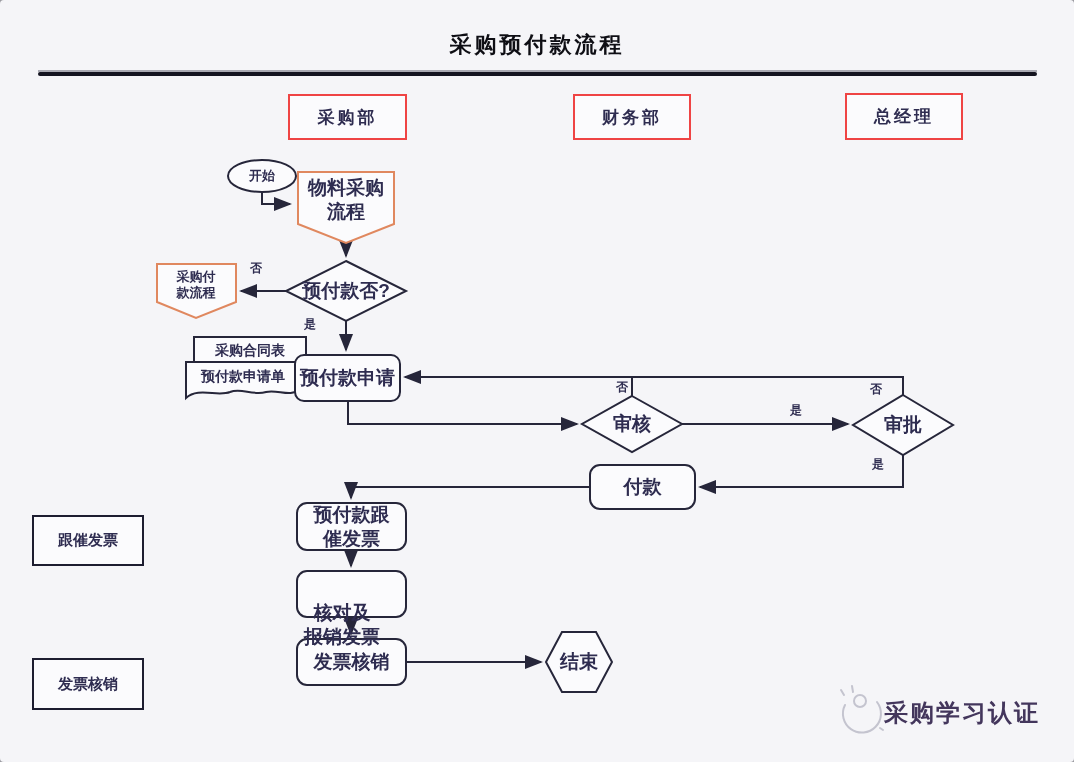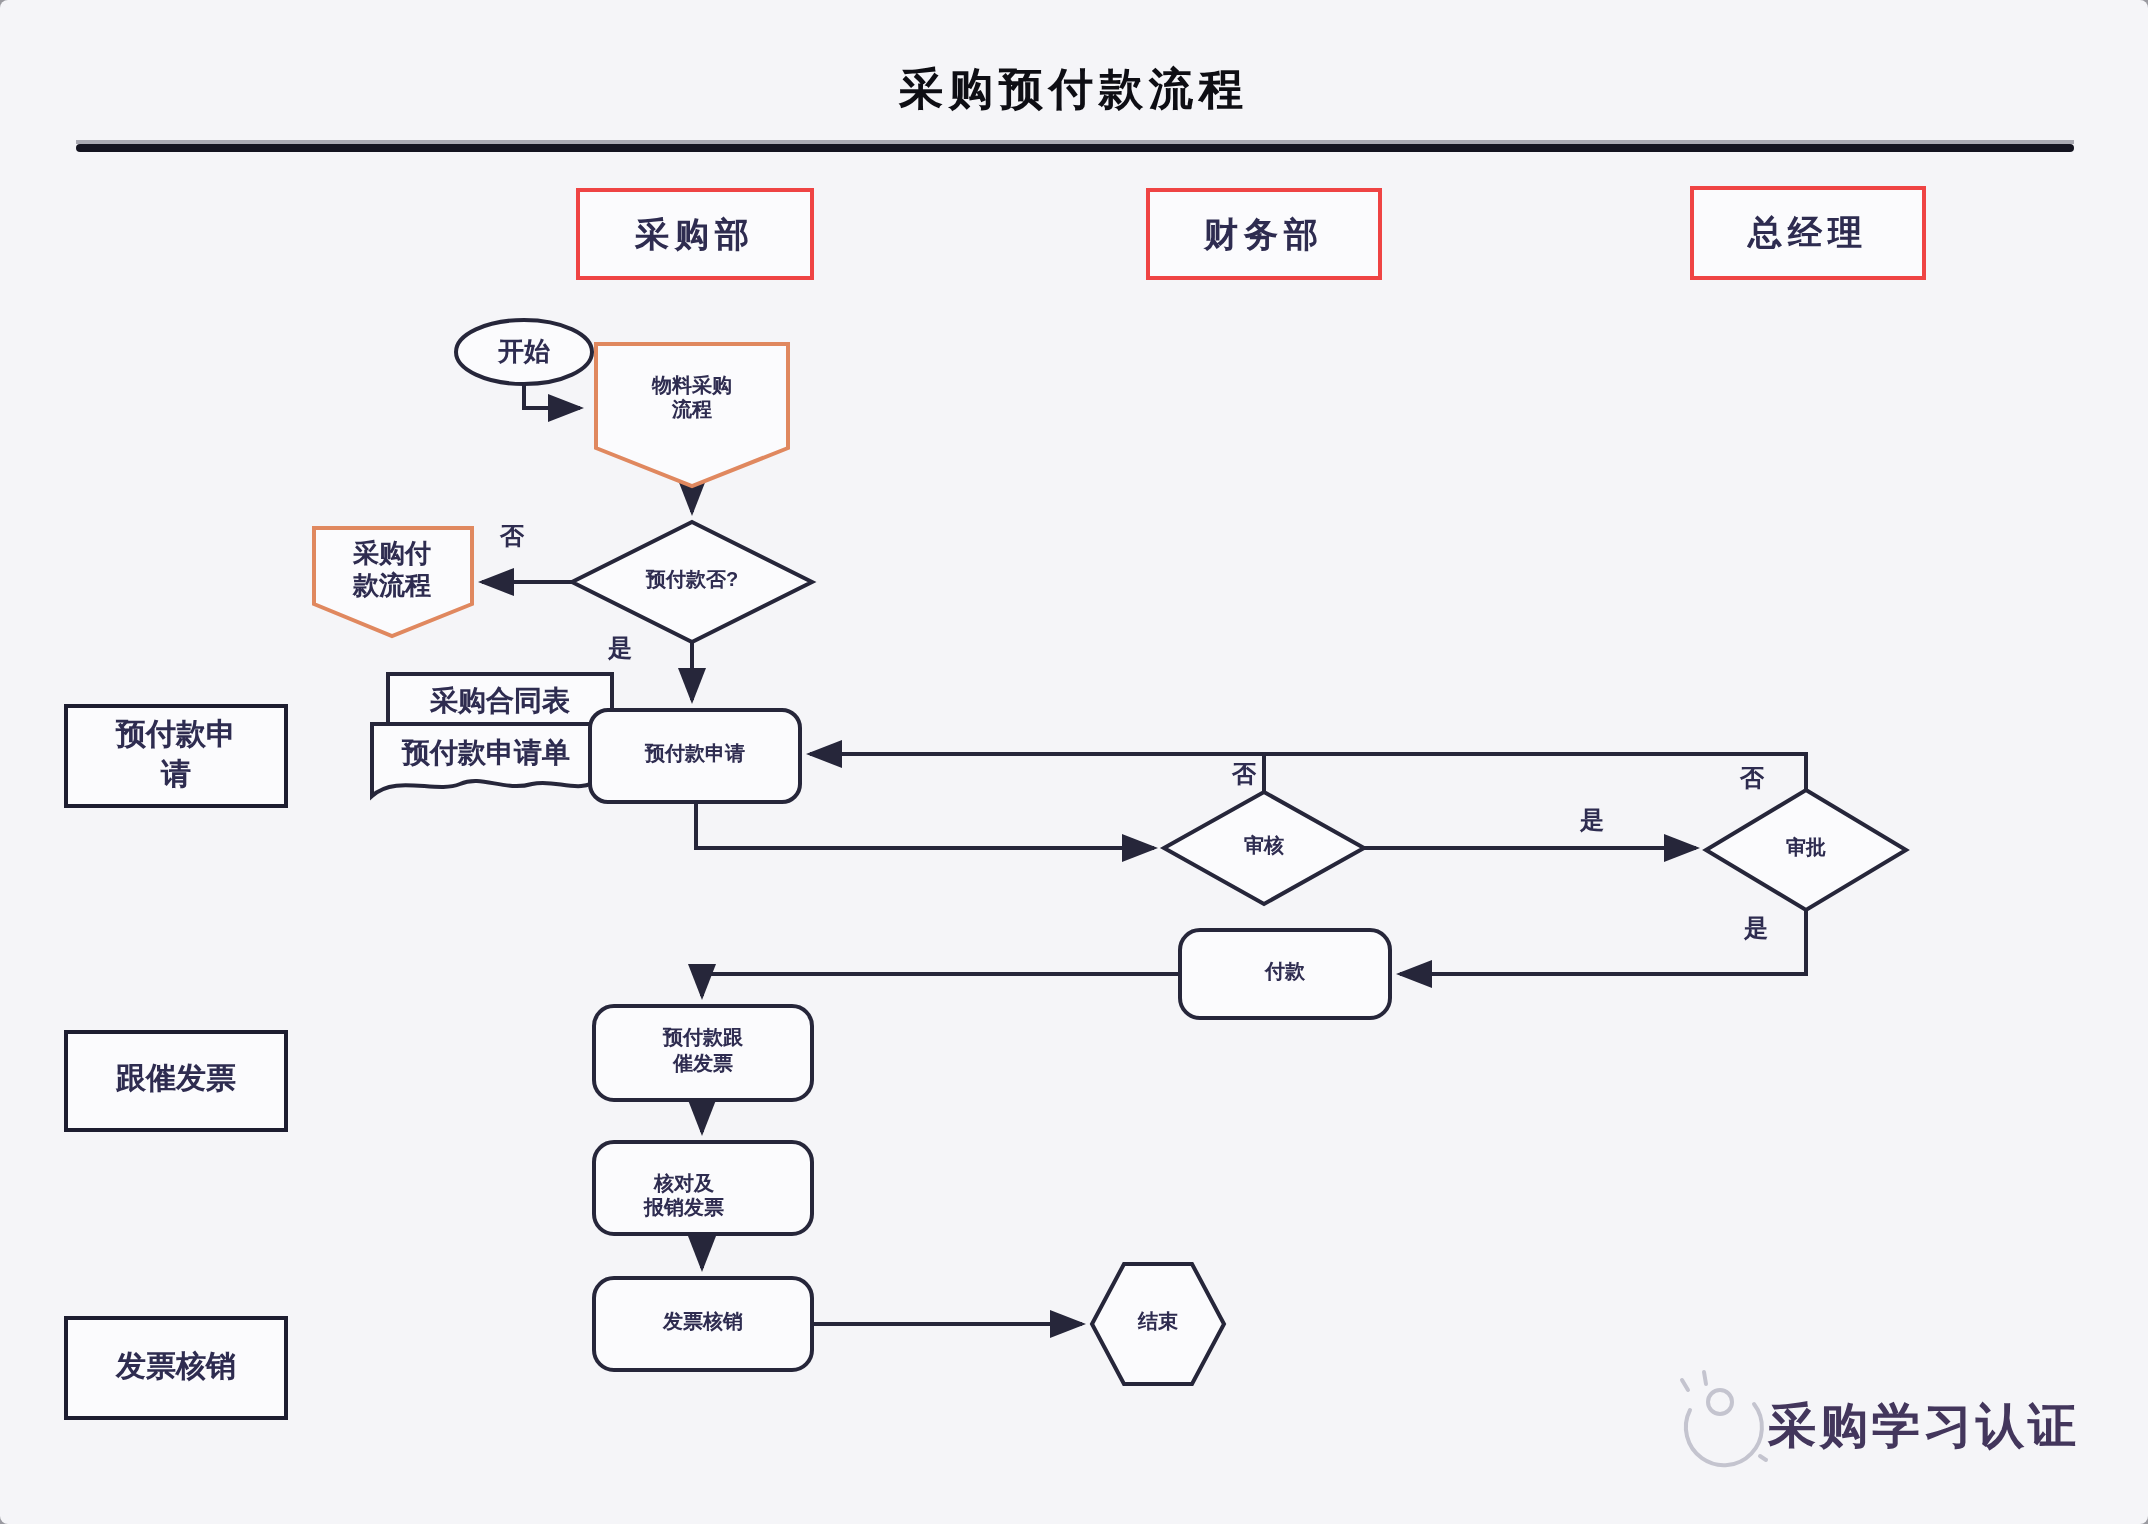--- a/index.html
+++ b/index.html
@@ -1,19 +1,19 @@
 <!DOCTYPE html>
 <html><head>
 <meta charset="utf-8">
 <style>
   html,body{margin:0;padding:0;background:#9a9aa0;font-family:"Liberation Sans",sans-serif;}
   #stage{position:relative;width:1074px;height:762px;background:#f5f5f8;border-radius:4px;overflow:hidden;}
   .abs{position:absolute;}
   .ctr{display:flex;align-items:center;justify-content:center;text-align:center;}
-  .node-label{color:#2e2c50;font-weight:bold;font-size:10px;line-height:1.25;white-space:pre-line;pointer-events:none;}
+  .node-label{color:#2e2c50;font-weight:bold;font-size:19px;line-height:1.25;white-space:pre-line;pointer-events:none;}
   .edge-label{color:#2e2c50;font-weight:bold;font-size:12px;pointer-events:none;}
   .hbox{border:2px solid #ef4444;background:#fbfbfd;color:#2e2c50;font-weight:bold;font-size:17px;letter-spacing:3px;}
   .lanebox{border:2px solid #1d1d30;background:#fbfbfd;color:#2e2c50;font-weight:bold;font-size:15px;line-height:1.35;white-space:pre-line;}
   #title{left:0;top:28px;width:1074px;height:34px;color:#0e0e14;font-weight:bold;font-size:22px;letter-spacing:3px;}
   #divider-top{left:38px;top:70px;width:999px;height:2px;background:#a9a9b2;}
   #divider-bottom{left:38px;top:72px;width:999px;height:4px;background:#141420;border-radius:2px;}
   #diagram-svg{left:0;top:0;}
   #watermark-text{left:884px;top:696px;width:175px;height:34px;color:#43365c;font-weight:bold;font-size:24px;letter-spacing:2px;display:flex;align-items:center;}
   .docline{font-size:14px;}
   .small{font-size:13px;}
@@ -24,22 +24,20 @@
 <div id="stage">
 
   <div id="title" class="abs ctr">采购预付款流程</div>
   <div id="divider-top" class="abs"></div>
   <div id="divider-bottom" class="abs"></div>
 
   <div class="abs ctr hbox" style="left:288px;top:94px;width:115px;height:42px;">采购部</div>
   <div class="abs ctr hbox" style="left:573px;top:94px;width:114px;height:42px;">财务部</div>
   <div class="abs ctr hbox" style="left:845px;top:93px;width:114px;height:43px;">总经理</div>
 
-  <div class="abs ctr lanebox" style="left:32px;top:352px;width:108px;height:48px;">预付款申
-请</div>
   <div class="abs ctr lanebox" style="left:32px;top:515px;width:108px;height:47px;">跟催发票</div>
   <div class="abs ctr lanebox" style="left:32px;top:658px;width:108px;height:48px;">发票核销</div>
 
   <svg id="diagram-svg" class="abs" width="1074" height="762" viewBox="0 0 1074 762">
     <defs>
       <marker id="arrow" markerWidth="9" markerHeight="8" refX="8" refY="3.5" orient="auto">
         <path d="M0,0 L9,3.5 L0,7 Z" fill="#26263a"></path>
       </marker>
     </defs>
 
@@ -98,21 +96,21 @@
   <div class="abs ctr node-label small" style="left:155px;top:264px;width:82px;height:42px;">采购付
 款流程</div>
   <div class="abs ctr node-label docline" style="left:194px;top:338px;width:112px;height:26px;">采购合同表</div>
   <div class="abs ctr node-label docline" style="left:186px;top:363px;width:114px;height:28px;text-align:right;">预付款申请单</div>
   <div class="abs ctr node-label" style="left:295px;top:355px;width:105px;height:46px;">预付款申请</div>
   <div class="abs ctr node-label" style="left:582px;top:396px;width:100px;height:56px;">审核</div>
   <div class="abs ctr node-label" style="left:853px;top:395px;width:100px;height:60px;">审批</div>
   <div class="abs ctr node-label" style="left:590px;top:465px;width:105px;height:44px;text-align:right;">付款</div>
   <div class="abs ctr node-label" style="left:297px;top:503px;width:109px;height:47px;text-align:center;">预付款跟
 催发票</div>
-  <div class="abs ctr node-label" style="left:297px;top:576px;width:90px;height:46px;">核对及
+  <div class="abs ctr node-label" style="left:297px;top:602px;width:90px;height:46px;">核对及
 报销发票</div>
   <div class="abs ctr node-label" style="left:297px;top:639px;width:109px;height:46px;">发票核销</div>
   <div class="abs ctr node-label" style="left:546px;top:632px;width:66px;height:60px;">结束</div>
 
   <div class="abs ctr edge-label" style="left:246px;top:260px;width:20px;height:16px;">否</div>
   <div class="abs ctr edge-label" style="left:300px;top:316px;width:20px;height:16px;">是</div>
   <div class="abs ctr edge-label" style="left:612px;top:379px;width:20px;height:16px;">否</div>
   <div class="abs ctr edge-label" style="left:786px;top:402px;width:20px;height:16px;">是</div>
   <div class="abs ctr edge-label" style="left:866px;top:381px;width:20px;height:16px;">否</div>
   <div class="abs ctr edge-label" style="left:868px;top:456px;width:20px;height:16px;">是</div>

